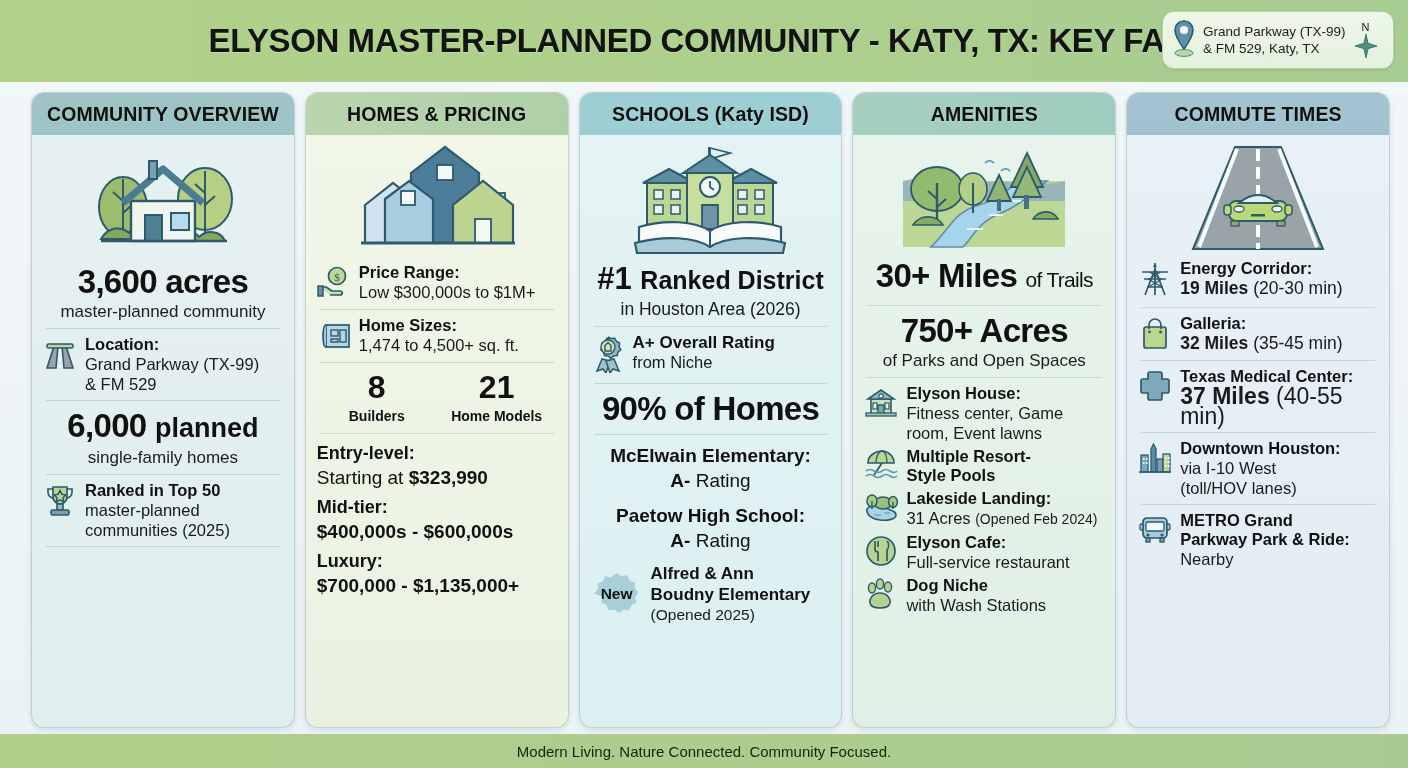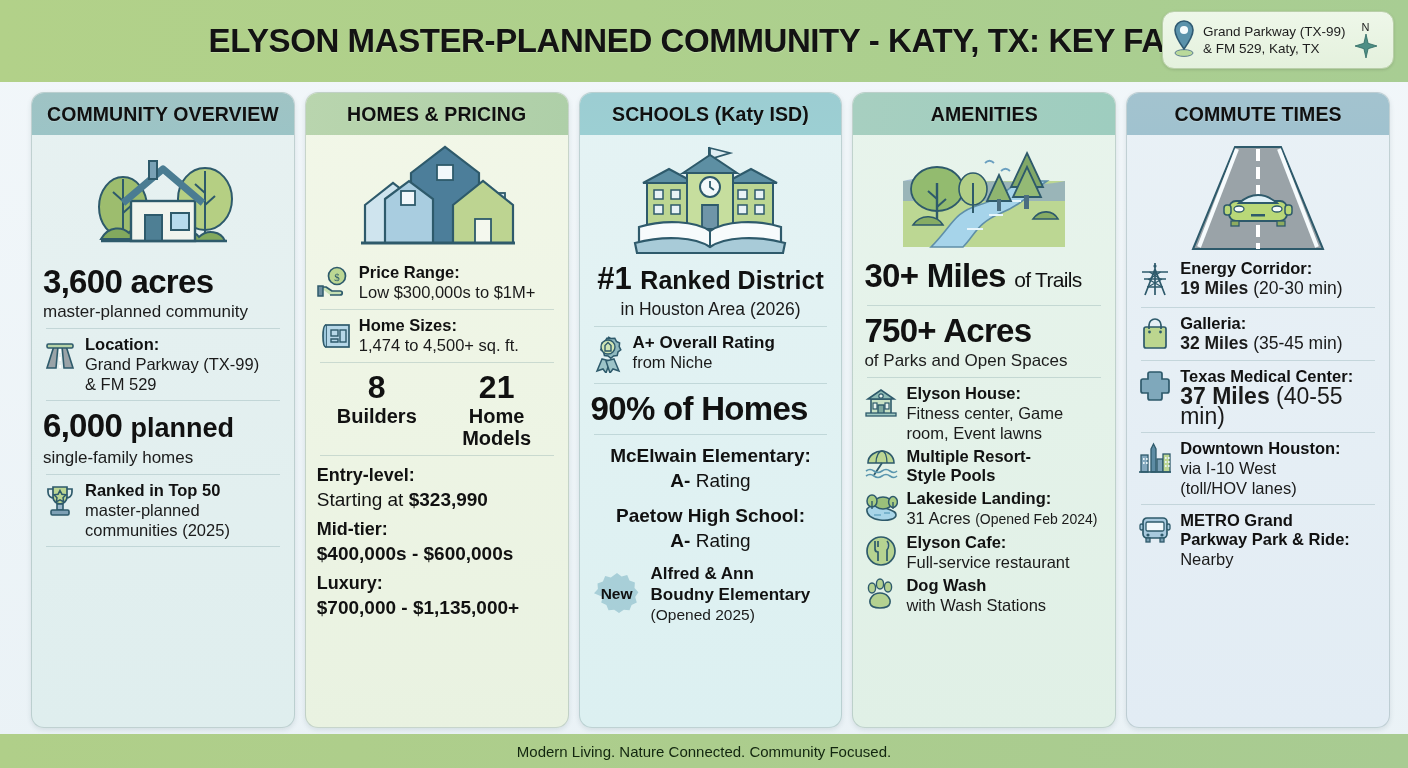--- a/index.html
+++ b/index.html
@@ -98,21 +98,21 @@
   .c3 { background: linear-gradient(180deg,#e5f3f4 0%,#dcf0f1 100%); }
   .c4 .card-head { background: linear-gradient(100deg,#a7cfc0 0%,#9ecdbf 100%); }
   .c4 { background: linear-gradient(180deg,#e8f4ec 0%,#e0f0e6 100%); }
   .c5 .card-head { background: linear-gradient(180deg,#a3c3cf 0%,#a0c2cf 100%); }
   .c5 { background: linear-gradient(180deg,#e9f1f6 0%,#e2ecf4 100%); }
 
   
   .hero { display: flex; align-items: center; justify-content: center; flex: 0 0 auto; }
 
   
-  .big-stat { }
+  .big-stat { text-align: center; }
   .big-stat .big {
     font-size: 33px; font-weight: bold; color: #111; letter-spacing: -0.7px;
     line-height: 38px;
   }
   .big-stat .big .sm { font-size: 20px; letter-spacing: 0; }
   .big-stat .sub { font-size: 17px; color: #1c1c1c; line-height: 21px; }
 
   .divider { height: 1px; background: rgba(120,155,160,.30); margin: 6px 3px; }
 
   .row {
@@ -122,21 +122,21 @@
   .row .txt { flex: 1; min-width: 0; }
   .row .lbl { font-size: 16.5px; font-weight: bold; color: #111; line-height: 19px; }
   .row .val { font-size: 16.5px; color: #1a1a1a; line-height: 20px; }
   .row .val b { font-weight: bold; }
   .small { font-size: 14px; }
 
   
   .twoup { display: flex; text-align: center; }
   .twoup > div { flex: 1; }
   .twoup .n { font-size: 32px; font-weight: bold; color: #111; line-height: 36px; }
-  .twoup .t { font-size: 20px; font-weight: bold; color: #111; line-height: 22px; }
+  .twoup .t { font-size: 14px; font-weight: bold; color: #111; line-height: 22px; }
 
   .tier { margin-top: 2px; }
   .tier .tl { font-size: 18px; font-weight: bold; color: #111; line-height: 23px; }
   .tier .tv { font-size: 19px; color: #111; line-height: 25px; }
   .tier .tv b { font-weight: bold; }
   .tier .tv.bold { font-weight: bold; }
 
   .cstat { text-align: center; }
   .cstat .l1 { font-size: 19px; font-weight: bold; color: #111; line-height: 25px; }
   .cstat .l2 { font-size: 19px; color: #111; line-height: 25px; }
@@ -552,21 +552,21 @@
         <div class="row">
           <span class="ic">
             <svg width="34" height="32" viewBox="0 0 34 32">
               <ellipse cx="8" cy="10" rx="3.6" ry="5" fill="#b4d191" stroke="#2e5a6b" stroke-width="1.4"></ellipse>
               <ellipse cx="16" cy="6" rx="3.6" ry="5" fill="#b4d191" stroke="#2e5a6b" stroke-width="1.4"></ellipse>
               <ellipse cx="24" cy="9" rx="3.6" ry="5" fill="#b4d191" stroke="#2e5a6b" stroke-width="1.4"></ellipse>
               <path d="M16 15c7 0 11 6 10 10-1 5-7 5-10 5s-9 0-10-5c-1-4 3-10 10-10z" fill="#b4d191" stroke="#2e5a6b" stroke-width="1.5"></path>
             </svg>
           </span>
           <span class="txt">
-            <div class="lbl">Dog Wash</div>
+            <div class="lbl">Dog Niche</div>
             <div class="val">with Wash Stations</div>
           </span>
         </div>
       </div>
     </div>
 
     <div class="card c5">
       <div class="card-head">COMMUTE TIMES</div>
       <div class="card-body">
         <div class="hero">

